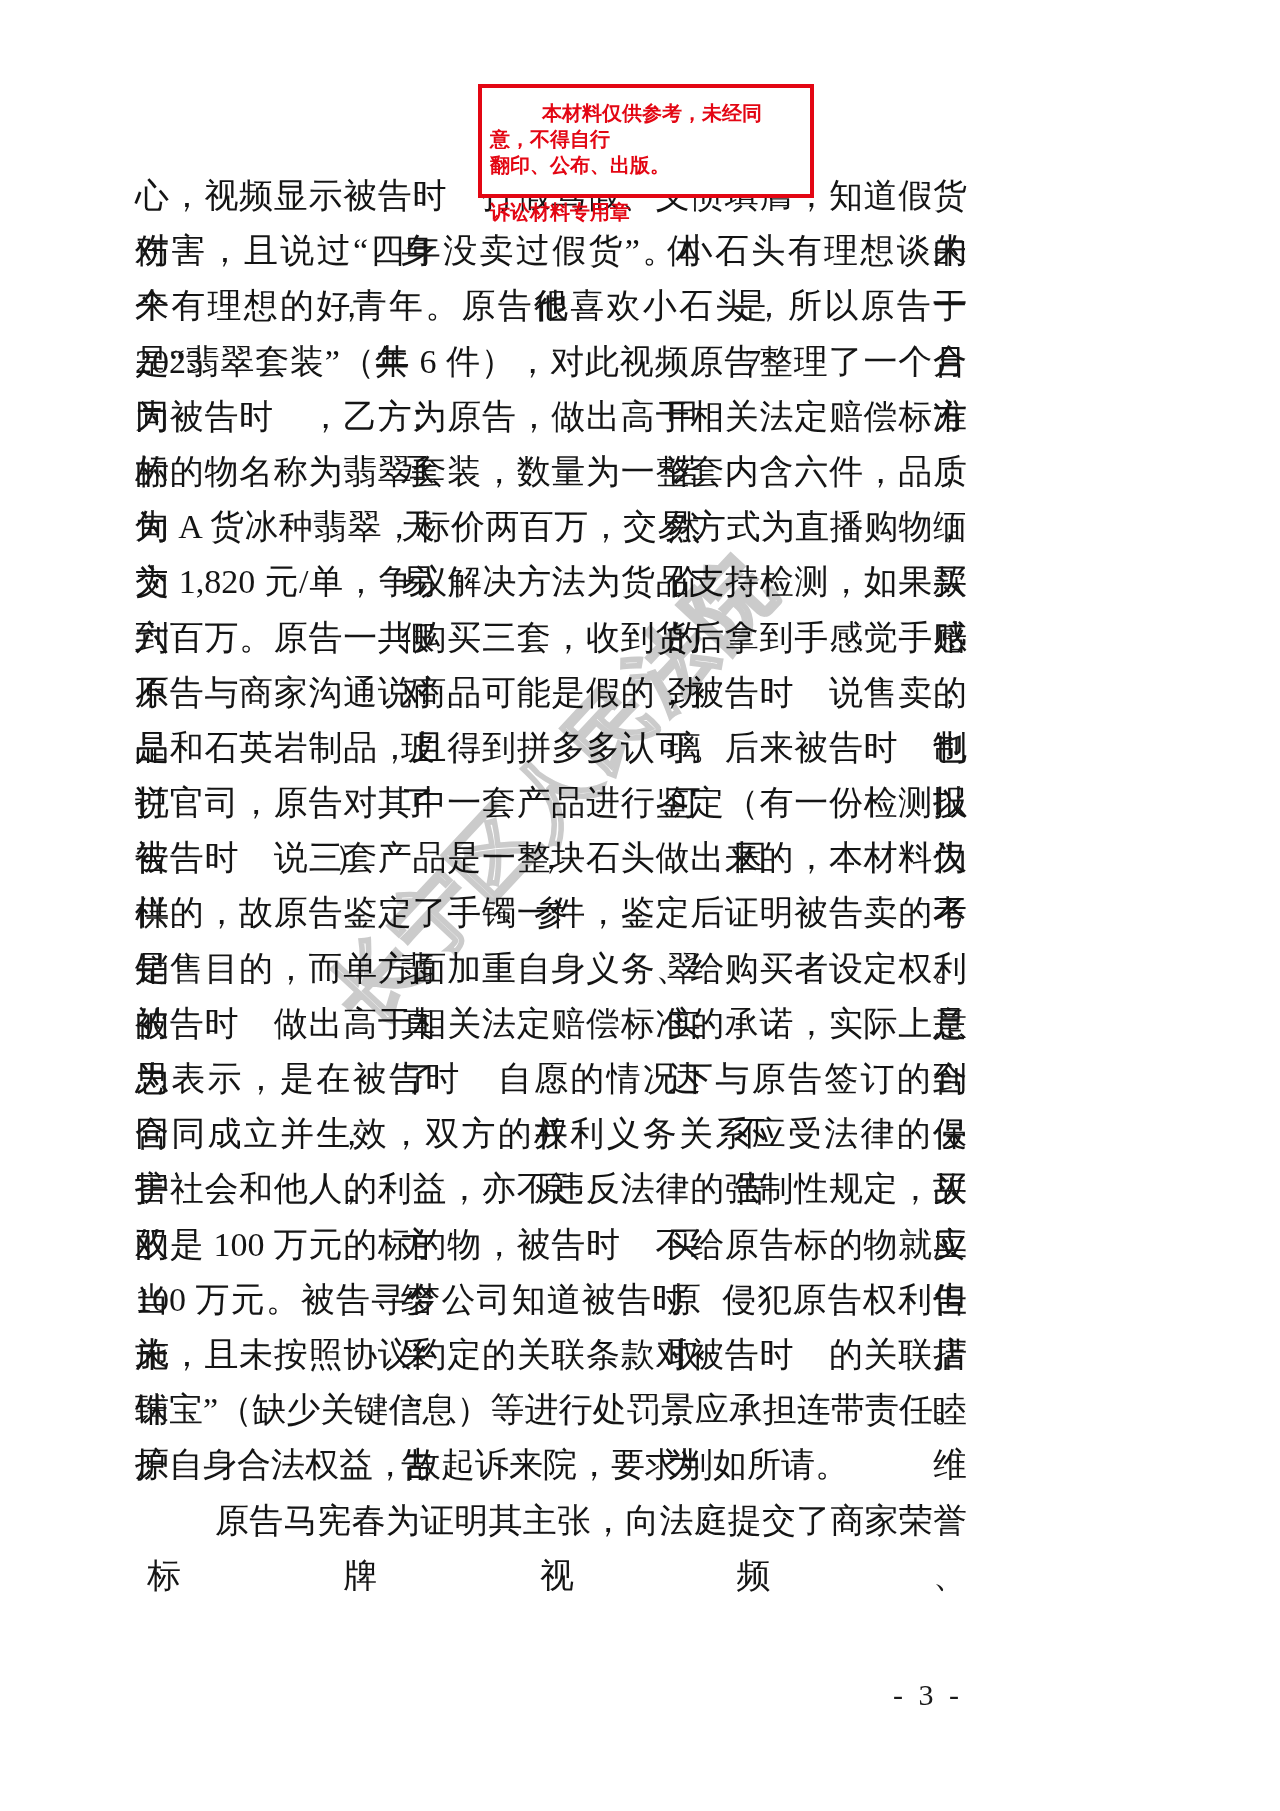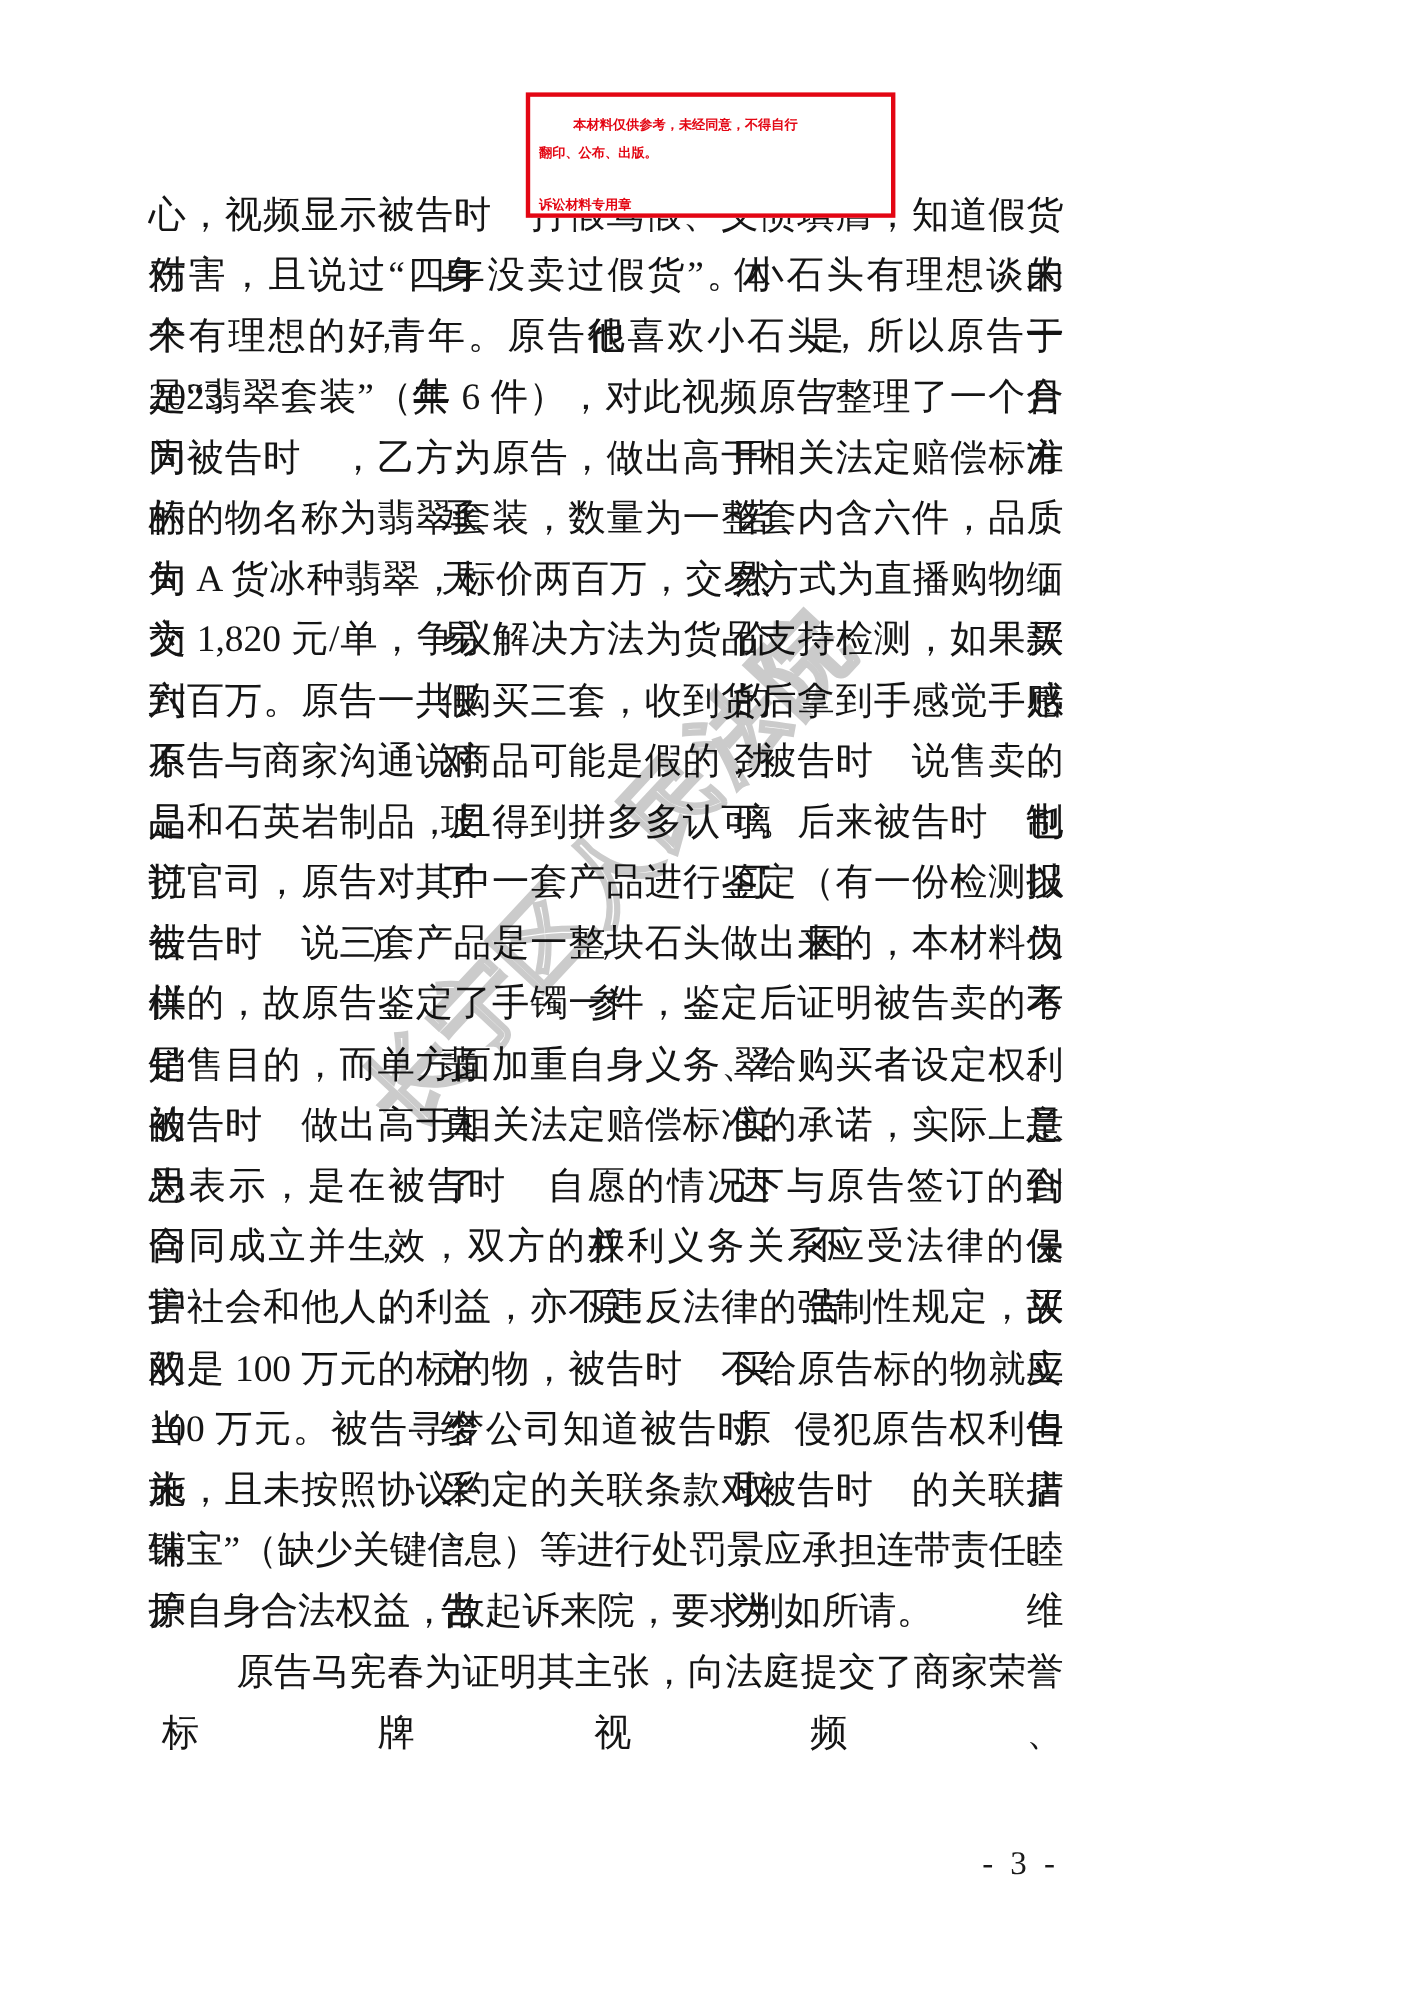--- a/index.html
+++ b/index.html
@@ -70,21 +70,21 @@
     position: absolute;
     left: 478px;
     top: 84px;
     width: 336px;
     height: 114px;
     background: #ffffff;
     border: 4px solid #e30613;
     box-sizing: border-box;
     z-index: 4;
     color: #e30613;
-    font-size: 12px;
+    font-size: 20px;
     line-height: 26px;
     font-weight: bold;
     font-family: "Liberation Serif", "DejaVu Serif", serif;
   }
   .stamp-inner {
     padding: 12px 10px 4px 8px;
   }
   .stamp-line1 { text-indent: 2.6em; }
   .stamp-line2 { }
   .stamp-line3 { text-align: left; margin-top: 21px; }

